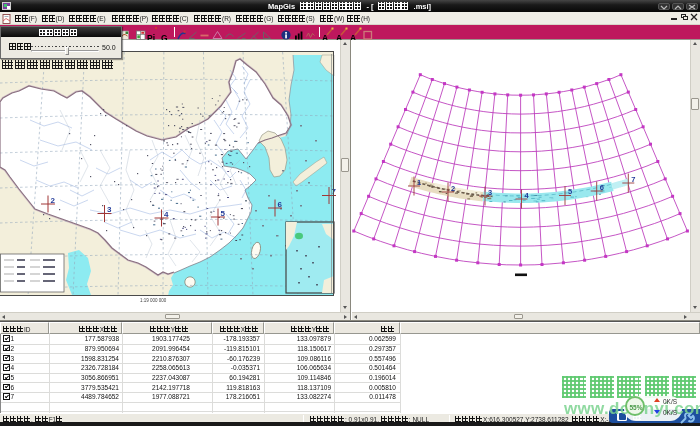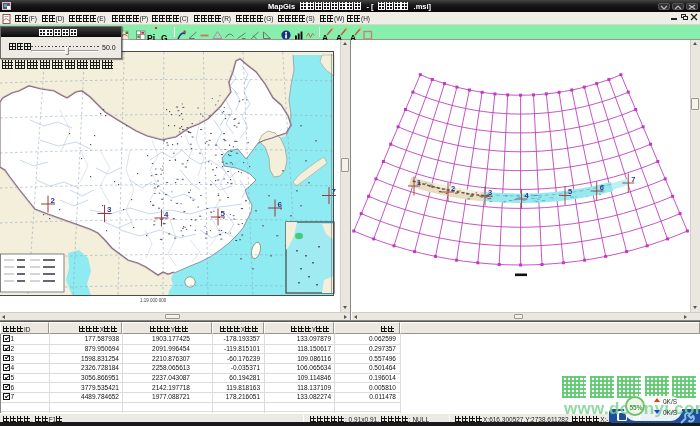--- a/index.html
+++ b/index.html
@@ -8,21 +8,21 @@
 .z{display:inline-block;vertical-align:top;background:
 repeating-linear-gradient(90deg,currentColor 0 1px,transparent 1px 3px),
 repeating-linear-gradient(0deg,currentColor 0 1px,transparent 1px 3px)}
 .bn{font:bold 7.5px "Liberation Sans",sans-serif;fill:#223a99}
 .bn2{font:bold 8px "Liberation Sans",sans-serif;fill:#223a99}
 .fg{stroke:#ba38ba;stroke-width:0.85}
 .gr{stroke:#93a7bc;stroke-width:0.7;stroke-dasharray:2.5,2.5;opacity:.85}
 #tbar{left:0;top:0;width:700px;height:12px;background:linear-gradient(#454545,#1a1a1a 40%,#080808)}
 #mbar{left:0;top:12px;width:700px;height:13px;background:#efede6;border-bottom:1px solid #d8d5ca}
 .mi{position:absolute;top:3px;font-size:6.5px;color:#222;white-space:nowrap}
-#toolbar{left:0;top:25px;width:700px;height:15px;background:#86efac;border-bottom:1px solid #9a978e}
+#toolbar{left:0;top:25px;width:700px;height:15px;background:#be185d;border-bottom:1px solid #9a978e}
 .tsep{position:absolute;top:2px;width:1px;height:10px;background:#bbb8ad;border-right:1px solid #fff}
 #lwin{left:0;top:40px;width:340px;height:272px;background:#fff}
 #rwin{left:352px;top:40px;width:338px;height:272px;background:#fff}
 .sbv{width:10px;background:#e9e7e0;border-left:1px solid #d0cec5}
 .sbh{height:8px;background:#e9e7e0;border-top:1px solid #d0cec5}
 .thumb{position:absolute;background:#f3f1ea;border:1px solid #9a978e;border-radius:1px}
 .arr{position:absolute;width:0;height:0}
 #table{left:0;top:322px;width:700px;height:91px;background:#fff}
 .hc{position:absolute;top:0;height:12px;background:#ebe8e0;border-top:1px solid #fff;border-left:1px solid #fff;border-right:1px solid #979790;border-bottom:1px solid #979790;font-size:6.5px;color:#222}
 .gl{position:absolute;background:#dcdcda}

